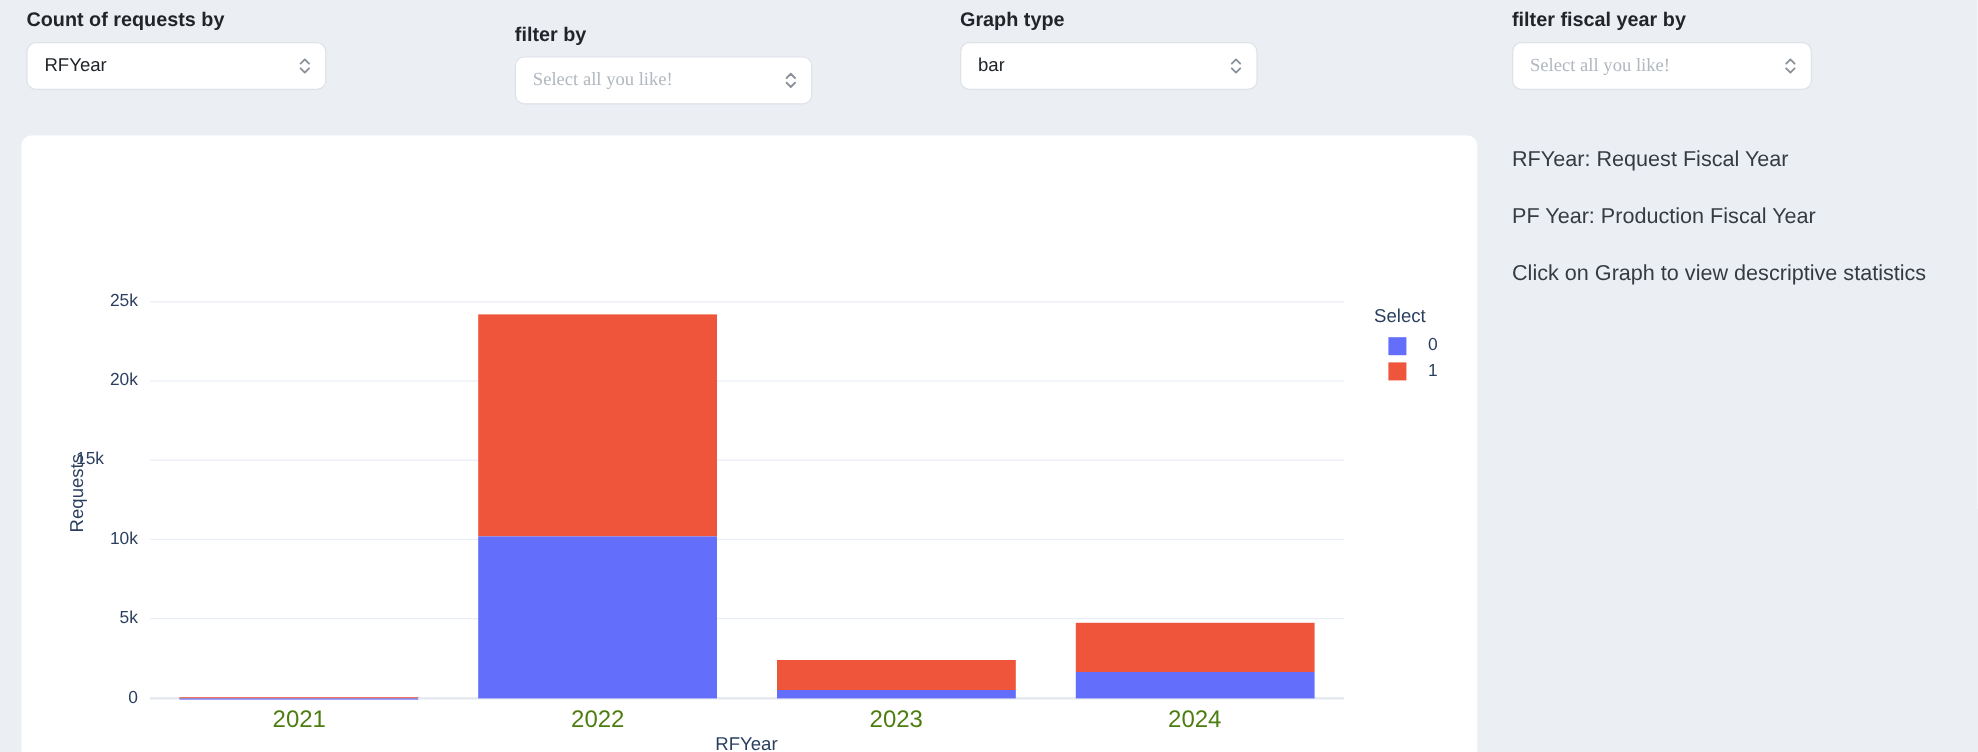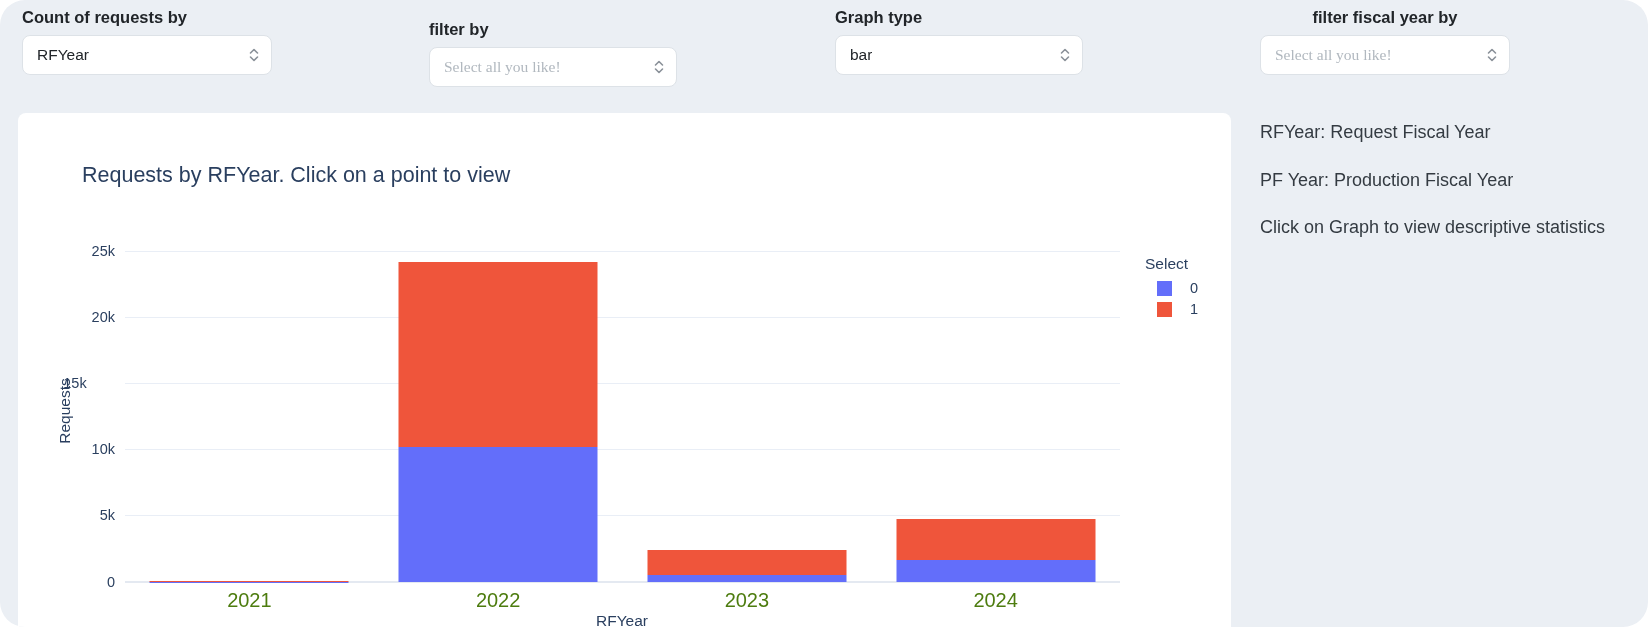--- a/index.html
+++ b/index.html
@@ -5,21 +5,20 @@
   * { margin: 0; padding: 0; box-sizing: border-box; }
   html, body { width: 1648px; height: 627px; }
   body { font-family: "Liberation Sans", sans-serif; }
 
   #stage {
     position: relative;
     width: 1648px;
     height: 627px;
     background: #ebeff4;
     overflow: hidden;
-    border-radius: 25px;
   }
 
   
   .control-group { position: absolute; top: 8px; }
   .control-label {
     display: block;
     font-size: 16.5px;
     font-weight: 600;
     color: #212529;
     margin-bottom: 8px;
@@ -162,48 +161,47 @@
       <span class="select-value placeholder">Select all you like!</span>
       <span class="select-chevrons">
         <svg width="12" height="18" viewBox="0 0 12 18">
           <path d="M2.5 7 L6 3.5 L9.5 7" stroke="#8a9199" stroke-width="1.6" fill="none" stroke-linecap="round" stroke-linejoin="round"></path>
           <path d="M2.5 11 L6 14.5 L9.5 11" stroke="#8a9199" stroke-width="1.6" fill="none" stroke-linecap="round" stroke-linejoin="round"></path>
         </svg>
       </span>
     </div>
   </div>
 
-  <div class="control-group" style="left:835px;">
+  <div class="control-group" style="left:800px;">
     <span class="control-label">Graph type</span>
     <div class="select-box" style="width:248px;">
       <span class="select-value">bar</span>
       <span class="select-chevrons">
         <svg width="12" height="18" viewBox="0 0 12 18">
           <path d="M2.5 7 L6 3.5 L9.5 7" stroke="#8a9199" stroke-width="1.6" fill="none" stroke-linecap="round" stroke-linejoin="round"></path>
           <path d="M2.5 11 L6 14.5 L9.5 11" stroke="#8a9199" stroke-width="1.6" fill="none" stroke-linecap="round" stroke-linejoin="round"></path>
         </svg>
       </span>
     </div>
   </div>
 
-  <div class="control-group" style="left:1260px;text-align:center;">
+  <div class="control-group" style="left:1260px;">
     <span class="control-label">filter fiscal year by</span>
     <div class="select-box" style="width:250px;">
       <span class="select-value placeholder">Select all you like!</span>
       <span class="select-chevrons">
         <svg width="12" height="18" viewBox="0 0 12 18">
           <path d="M2.5 7 L6 3.5 L9.5 7" stroke="#8a9199" stroke-width="1.6" fill="none" stroke-linecap="round" stroke-linejoin="round"></path>
           <path d="M2.5 11 L6 14.5 L9.5 11" stroke="#8a9199" stroke-width="1.6" fill="none" stroke-linecap="round" stroke-linejoin="round"></path>
         </svg>
       </span>
     </div>
   </div>
 
   <div id="chart-card">
-    <div id="chart-title">Requests by RFYear. Click on a point to view</div>
 
     <div id="y-axis-title">Requests</div>
 
     <div id="plot-area">
         <div class="gridline zero" style="top: 341px;"></div>
         <div class="ytick-label" style="left: -90px; top: 333.5px;">0</div>
         <div class="gridline" style="top: 275.477px;"></div>
         <div class="ytick-label" style="left: -90px; top: 267.477px;">5k</div>
         <div class="gridline" style="top: 209.454px;"></div>
         <div class="ytick-label" style="left: -90px; top: 201.454px;">10k</div>

